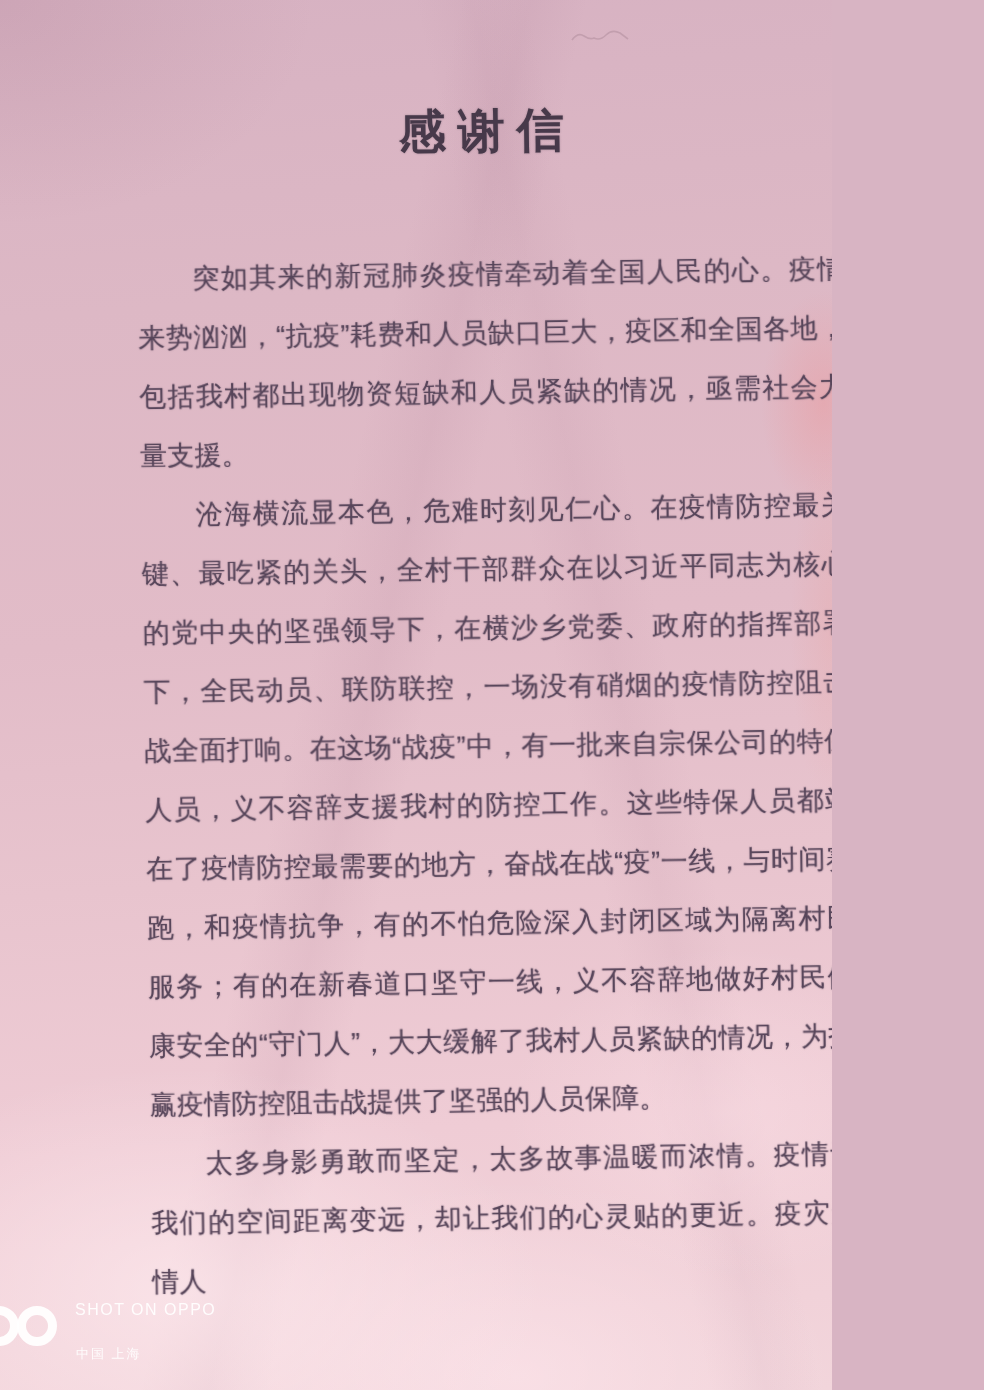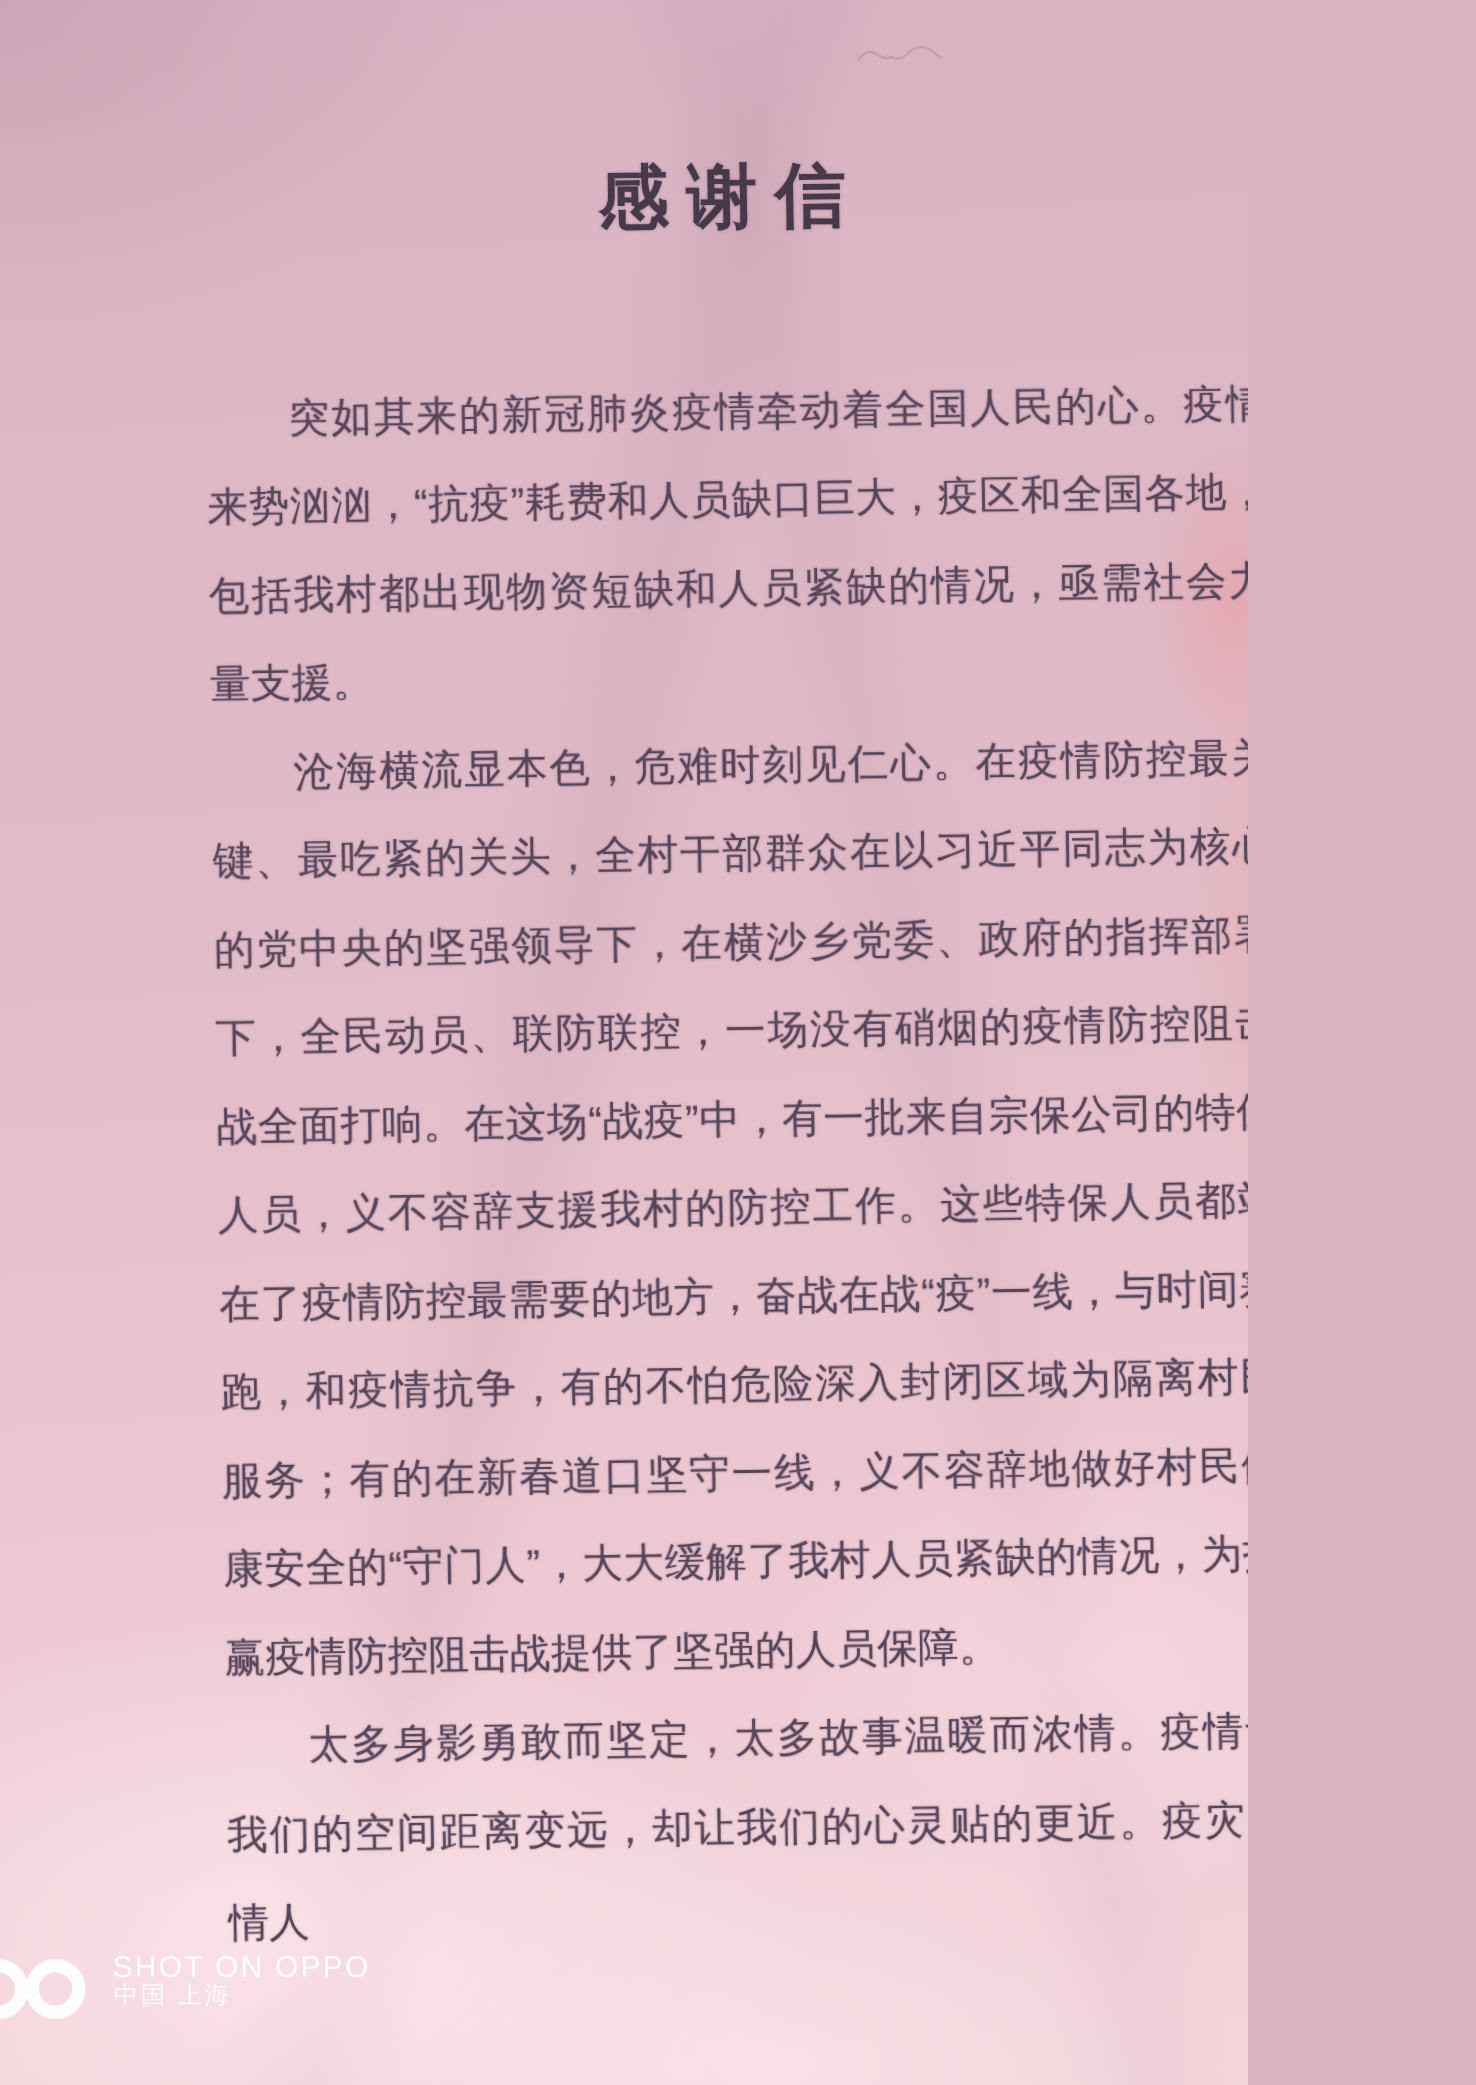--- a/index.html
+++ b/index.html
@@ -82,26 +82,26 @@
     position: absolute;
     width: 22px; height: 22px;
     border: 9px solid rgba(255,255,255,0.93);
     border-radius: 50%;
     top: 13px;
   }
   .wm-ring.left  { left: -21px; }
   .wm-ring.right { left: 17px; }
   .wm-text1 {
     position: absolute; left: 75px; top: 8px;
-    font-size: 20px; letter-spacing: 1.5px;
+    font-size: 16px; letter-spacing: 1.5px;
     color: rgba(255,255,255,0.92);
   }
   .wm-text2 {
-    position: absolute; left: 76px; top: 27px;
-    font-size: 16px; letter-spacing: 2px;
+    position: absolute; left: 76px; top: 52px;
+    font-size: 13px; letter-spacing: 2px;
     color: rgba(255,255,255,0.90);
   }
 </style>
 </head>
 <body>
 
 <div class="photo">
 
   <svg class="scribble" width="60" height="22" viewBox="0 0 60 22">
     <path d="M2 14 q6 -8 12 -4 t10 2 q6 3 12 -3 t14 -2 l8 6" fill="none" stroke="#6b4a5a" stroke-width="1.6" opacity="0.7"></path>

